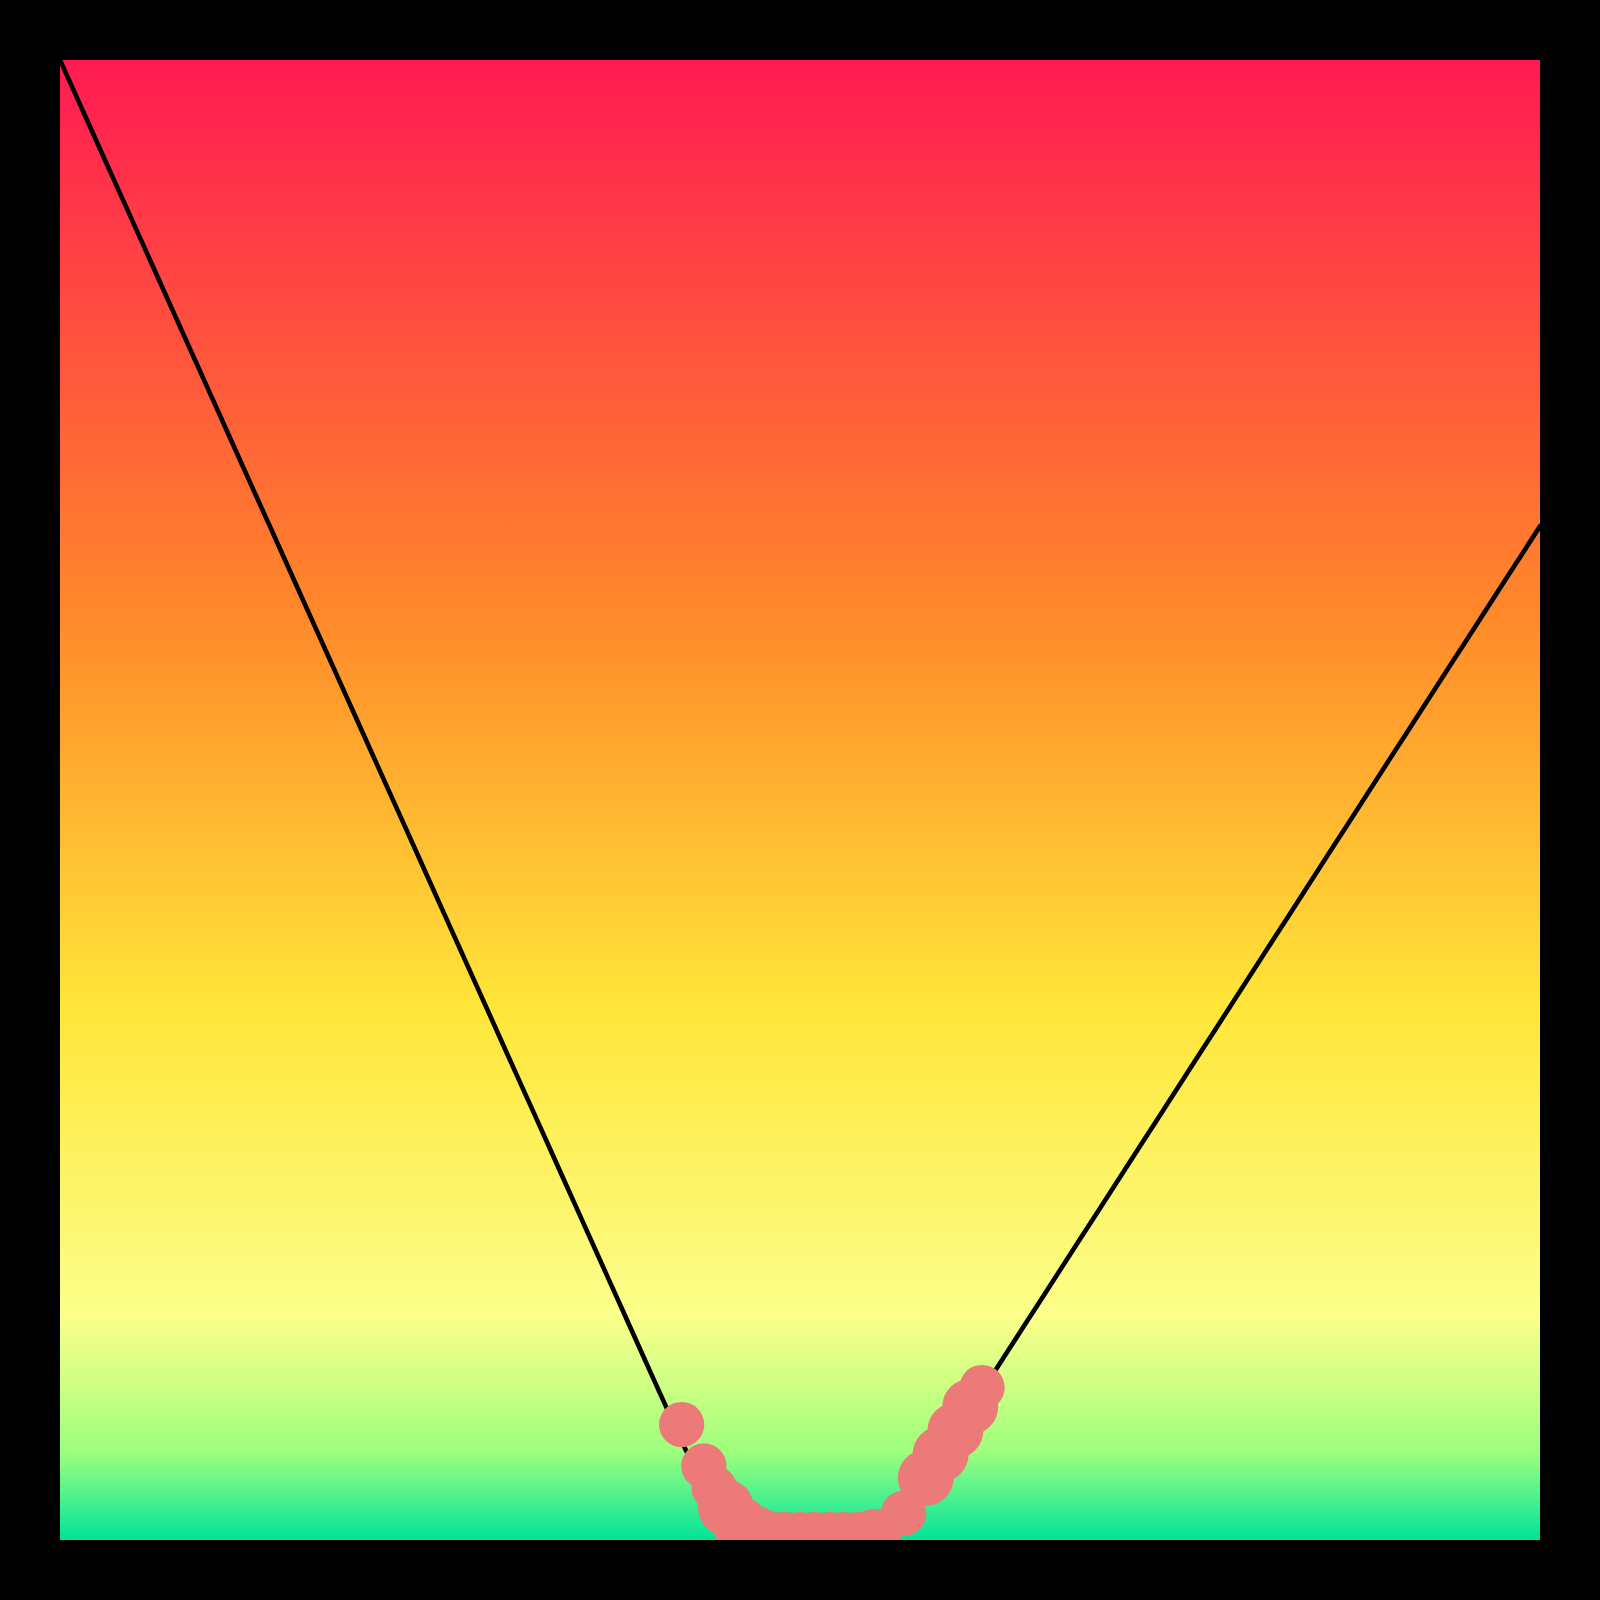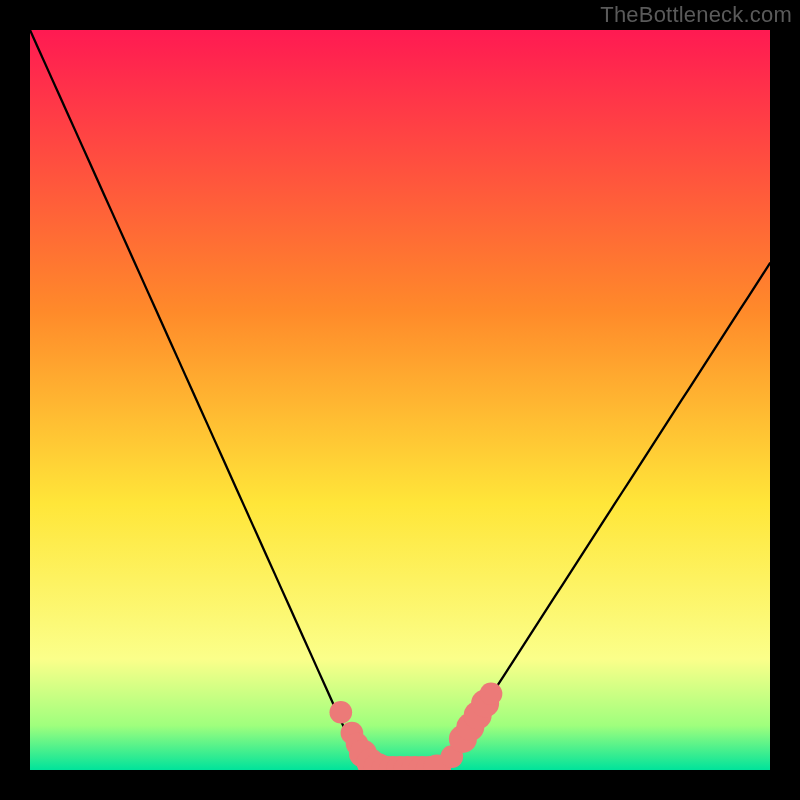--- a/index.html
+++ b/index.html
@@ -36,21 +36,20 @@
     width: 740px;
     height: 740px;
   }
   svg { display: block; }
 </style>
 </head>
 <body>
 
 <div class="frame">
 
-  <div class="watermark">TheBottleneck.com</div>
 
   <div class="plot">
     <svg id="chart-svg" width="740" height="740" viewBox="0 0 740 740">
       <defs>
         <linearGradient id="bgGrad" x1="0" y1="0" x2="0" y2="1">
           <stop id="g0" offset="0%" stop-color="#ff1a52"></stop>
           <stop id="g1" offset="38%" stop-color="#ff8a2a"></stop>
           <stop id="g2" offset="64%" stop-color="#ffe639"></stop>
           <stop id="g3" offset="85%" stop-color="#fbff8a"></stop>
           <stop id="g4" offset="94%" stop-color="#9fff7d"></stop>

